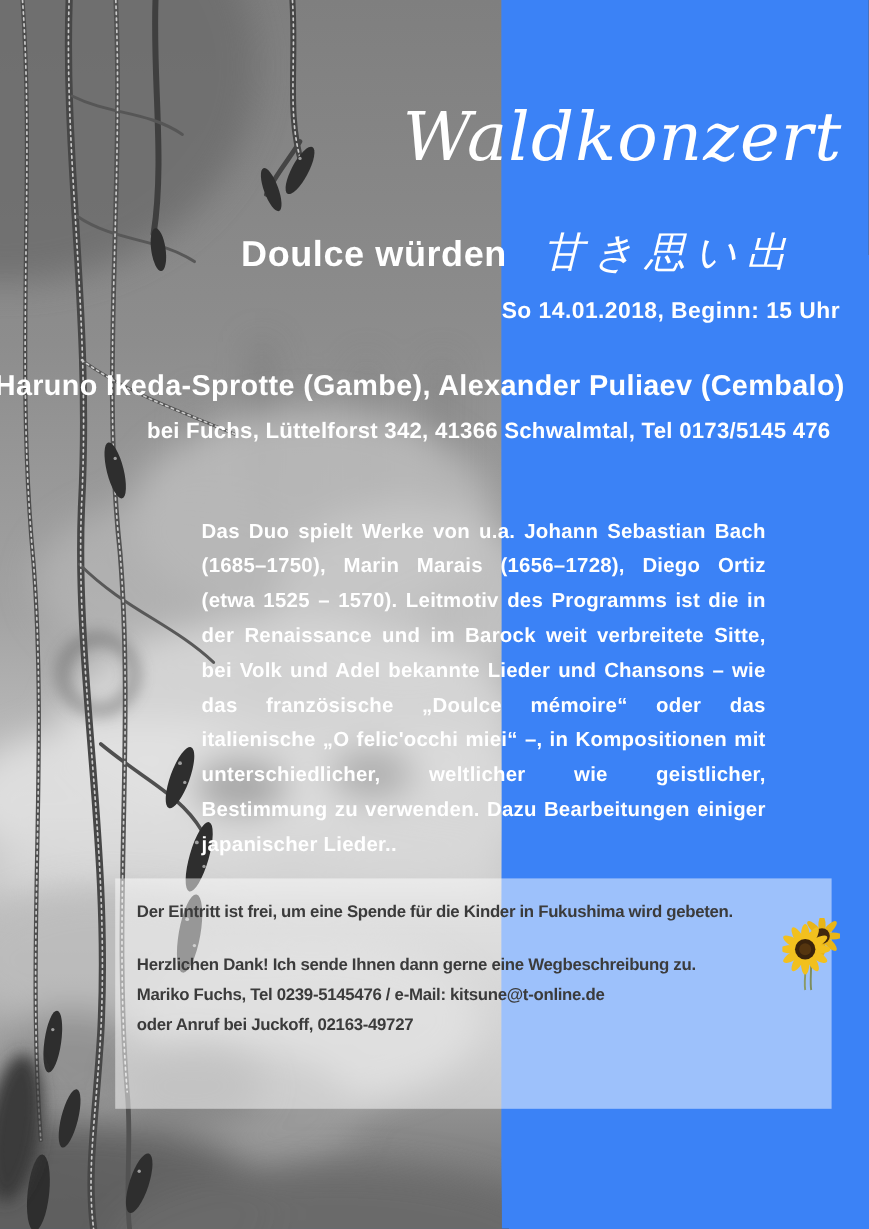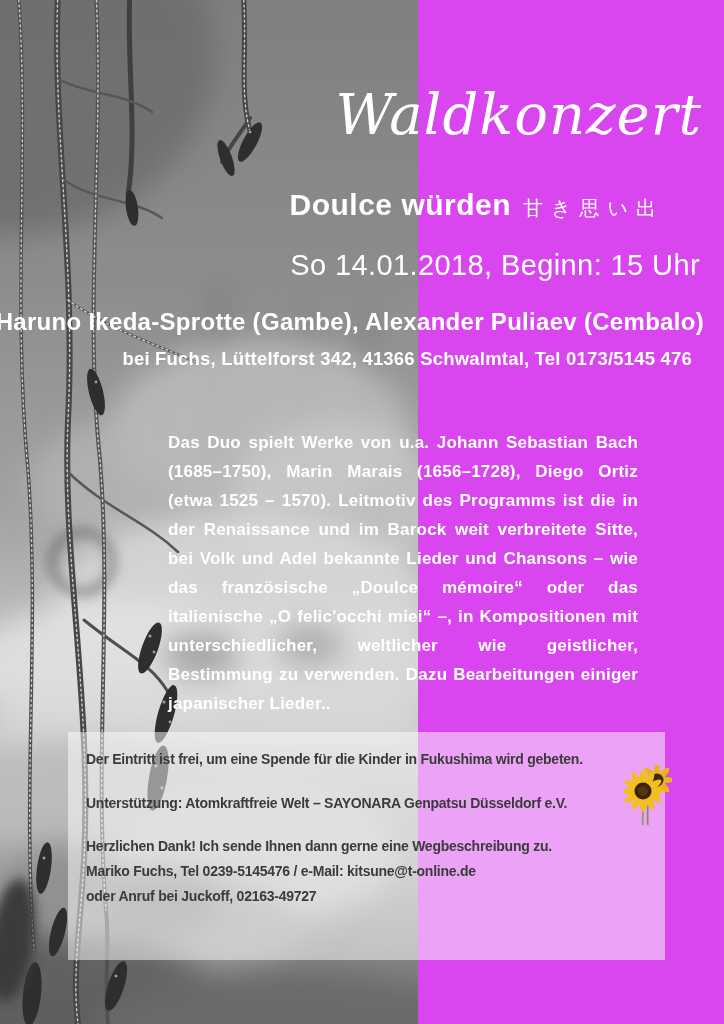--- a/index.html
+++ b/index.html
@@ -1,53 +1,53 @@
 <!DOCTYPE html>
 <html><head>
 <meta charset="utf-8">
 <style>
   html,body{margin:0;padding:0;background:#555;}
   .page{
     position:relative;
     width:724px;height:1024px;
     margin:0 auto;
-    background:#d946ef;
+    background:#3b82f6;
     overflow:hidden;
     font-family:"Liberation Sans",sans-serif;
   }
   .photo{position:absolute;left:0;top:0;}
   
   .overlay{position:absolute;color:#ffffff;white-space:nowrap;}
   .title{
     top:84px;right:22px;
     font-family:"DejaVu Serif",serif;
     font-style:italic;
     font-size:56px;line-height:1.1;
     font-weight:400;
     letter-spacing:1px;
   }
   .subtitle{top:188px;right:60px;font-weight:bold;font-size:30px;letter-spacing:0.5px;}
   .subtitle .jp{
     font-family:"DejaVu Serif",serif;
-    font-weight:400;font-size:20px;
-    margin-left:12px;letter-spacing:8px;
-  }
-  .dateline{top:249px;right:24px;font-weight:normal;font-size:29px;letter-spacing:0.4px;}
+    font-weight:400;font-size:34px;
+    margin-left:30px;letter-spacing:8px;font-style:italic;
+  }
+  .dateline{top:249px;right:24px;font-weight:bold;font-size:19px;letter-spacing:0.4px;}
   .performers{top:308px;right:20px;font-weight:bold;font-size:24px;letter-spacing:0.3px;}
   .venue{top:348px;right:32px;font-weight:bold;font-size:18.5px;letter-spacing:0.2px;}
   .program{
     position:absolute;left:168px;top:428px;width:470px;
     color:#ffffff;font-weight:bold;
     font-size:17px;line-height:29px;
     text-align:justify;letter-spacing:0.2px;
   }
   
   .infobox{
-    position:absolute;left:68px;top:732px;
-    width:597px;height:228px;
+    position:absolute;left:96px;top:732px;
+    width:597px;height:192px;
     box-sizing:border-box;
     padding:15px 18px 12px 18px;
     background:rgba(255,255,255,0.5);
     color:#3b3b3b;
     font-weight:bold;
     font-size:14px;line-height:25px;
     letter-spacing:-0.25px;
   }
   .infobox p{margin:0;}
   .nowrap{white-space:nowrap;}
@@ -177,21 +177,20 @@
   <div class="overlay dateline">So 14.01.2018, Beginn: 15 Uhr</div>
 
   <div class="overlay performers">Haruno Ikeda-Sprotte (Gambe), Alexander Puliaev (Cembalo)</div>
 
   <div class="overlay venue">bei Fuchs, Lüttelforst 342, 41366 Schwalmtal, Tel 0173/5145 476</div>
 
   <div class="program">Das Duo spielt Werke von u.a. Johann Sebastian Bach (1685–1750), Marin Marais (1656–1728), Diego Ortiz (etwa 1525 – 1570). Leitmotiv des Programms ist die in der Renaissance und im Barock weit verbreitete Sitte, bei Volk und Adel bekannte Lieder und Chansons – wie das französische „Doulce mémoire“ oder das italienische „O felic'occhi miei“ –, in Kompositionen mit unterschiedlicher, weltlicher wie geistlicher, Bestimmung zu verwenden. Dazu Bearbeitungen einiger japanischer Lieder..</div>
 
   <div class="infobox">
     <p class="nowrap entry">Der Eintritt ist frei, um eine Spende für die Kinder in Fukushima wird gebeten.</p>
-    <p class="nowrap support">Unterstützung: Atomkraftfreie Welt – SAYONARA Genpatsu Düsseldorf e.V.</p>
 
     <svg class="sunflower" width="48" height="62" viewBox="0 0 48 62">
       <path d="M20,36 C19,46 18,54 19,60" stroke="#8a9a66" stroke-width="1.6" fill="none"></path>
       <path d="M24,36 C24,46 23,54 24,60" stroke="#7d8d5c" stroke-width="1.6" fill="none"></path>
 
       <g transform="translate(33,15)">
         <g fill="#e9b517">
           <ellipse rx="3" ry="8" transform="rotate(0) translate(0,-9)"></ellipse>
           <ellipse rx="3" ry="8" transform="rotate(45) translate(0,-9)"></ellipse>
           <ellipse rx="3" ry="8" transform="rotate(90) translate(0,-9)"></ellipse>

